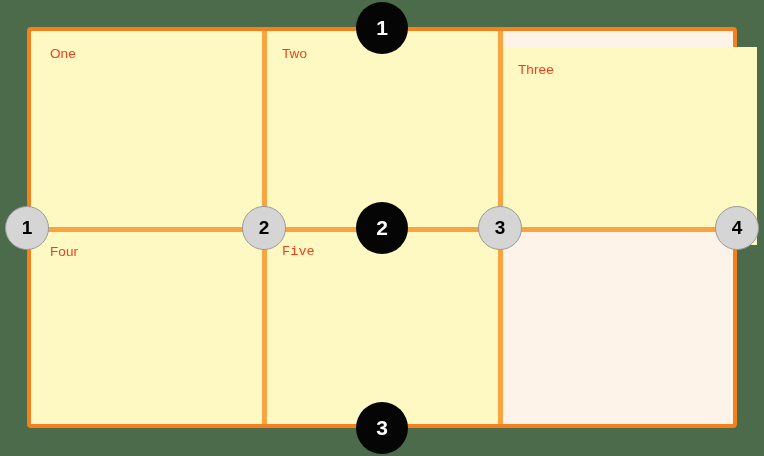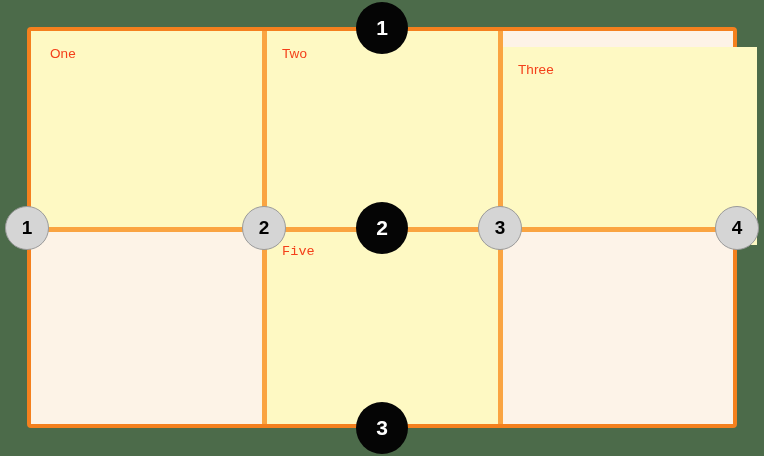--- a/index.html
+++ b/index.html
@@ -107,20 +107,23 @@
     </div>
 
     <div class="cell filled" style="left:232px; top:0px; width:236px; height:198px;">
       <span class="cell-label">Two</span>
     </div>
 
     <div class="cell filled" style="left:468px; top:16px; width:258px; height:198px;">
       <span class="cell-label">Three</span>
     </div>
 
+    <div class="cell filled" style="left:0px; top:198px; width:232px; height:195px;">
+      <span class="cell-label">Four</span>
+    </div>
 
     <div class="cell filled" style="left:232px; top:198px; width:236px; height:195px;font-family:Liberation Mono, monospace;">
       <span class="cell-label">Five</span>
     </div>
 
     <div class="cell empty" style="left:468px; top:198px; width:234px; height:195px;">
       <span class="cell-label"></span>
     </div>
 
     <div class="divider-v" style="left:231px;"></div>

